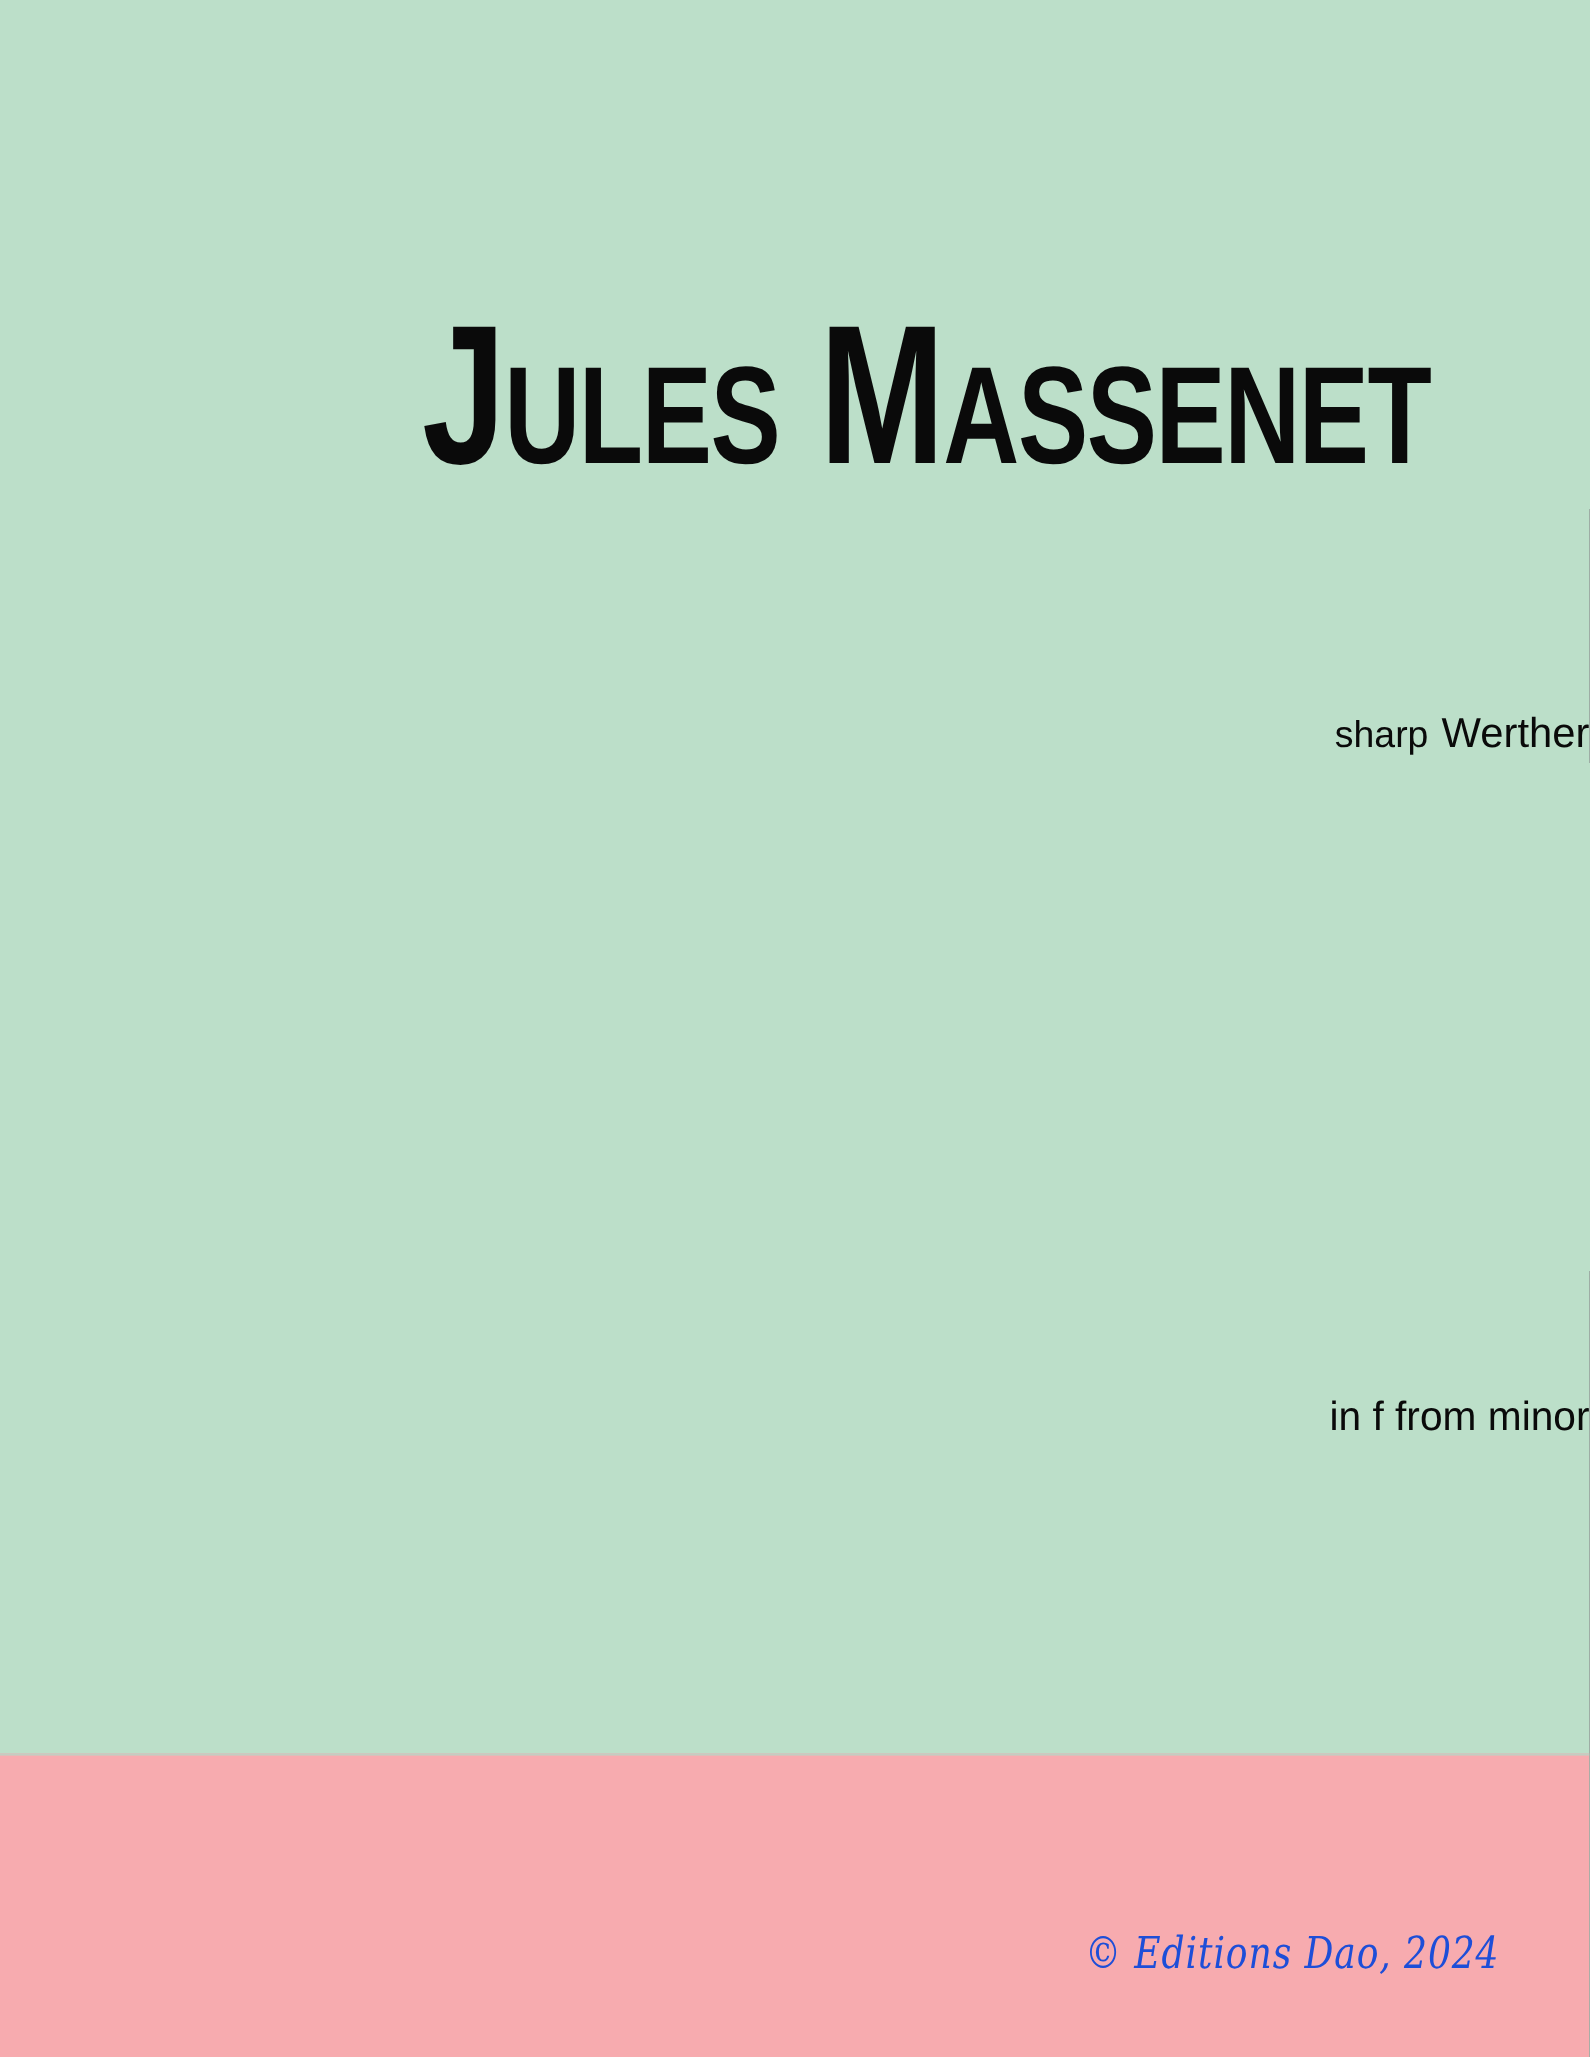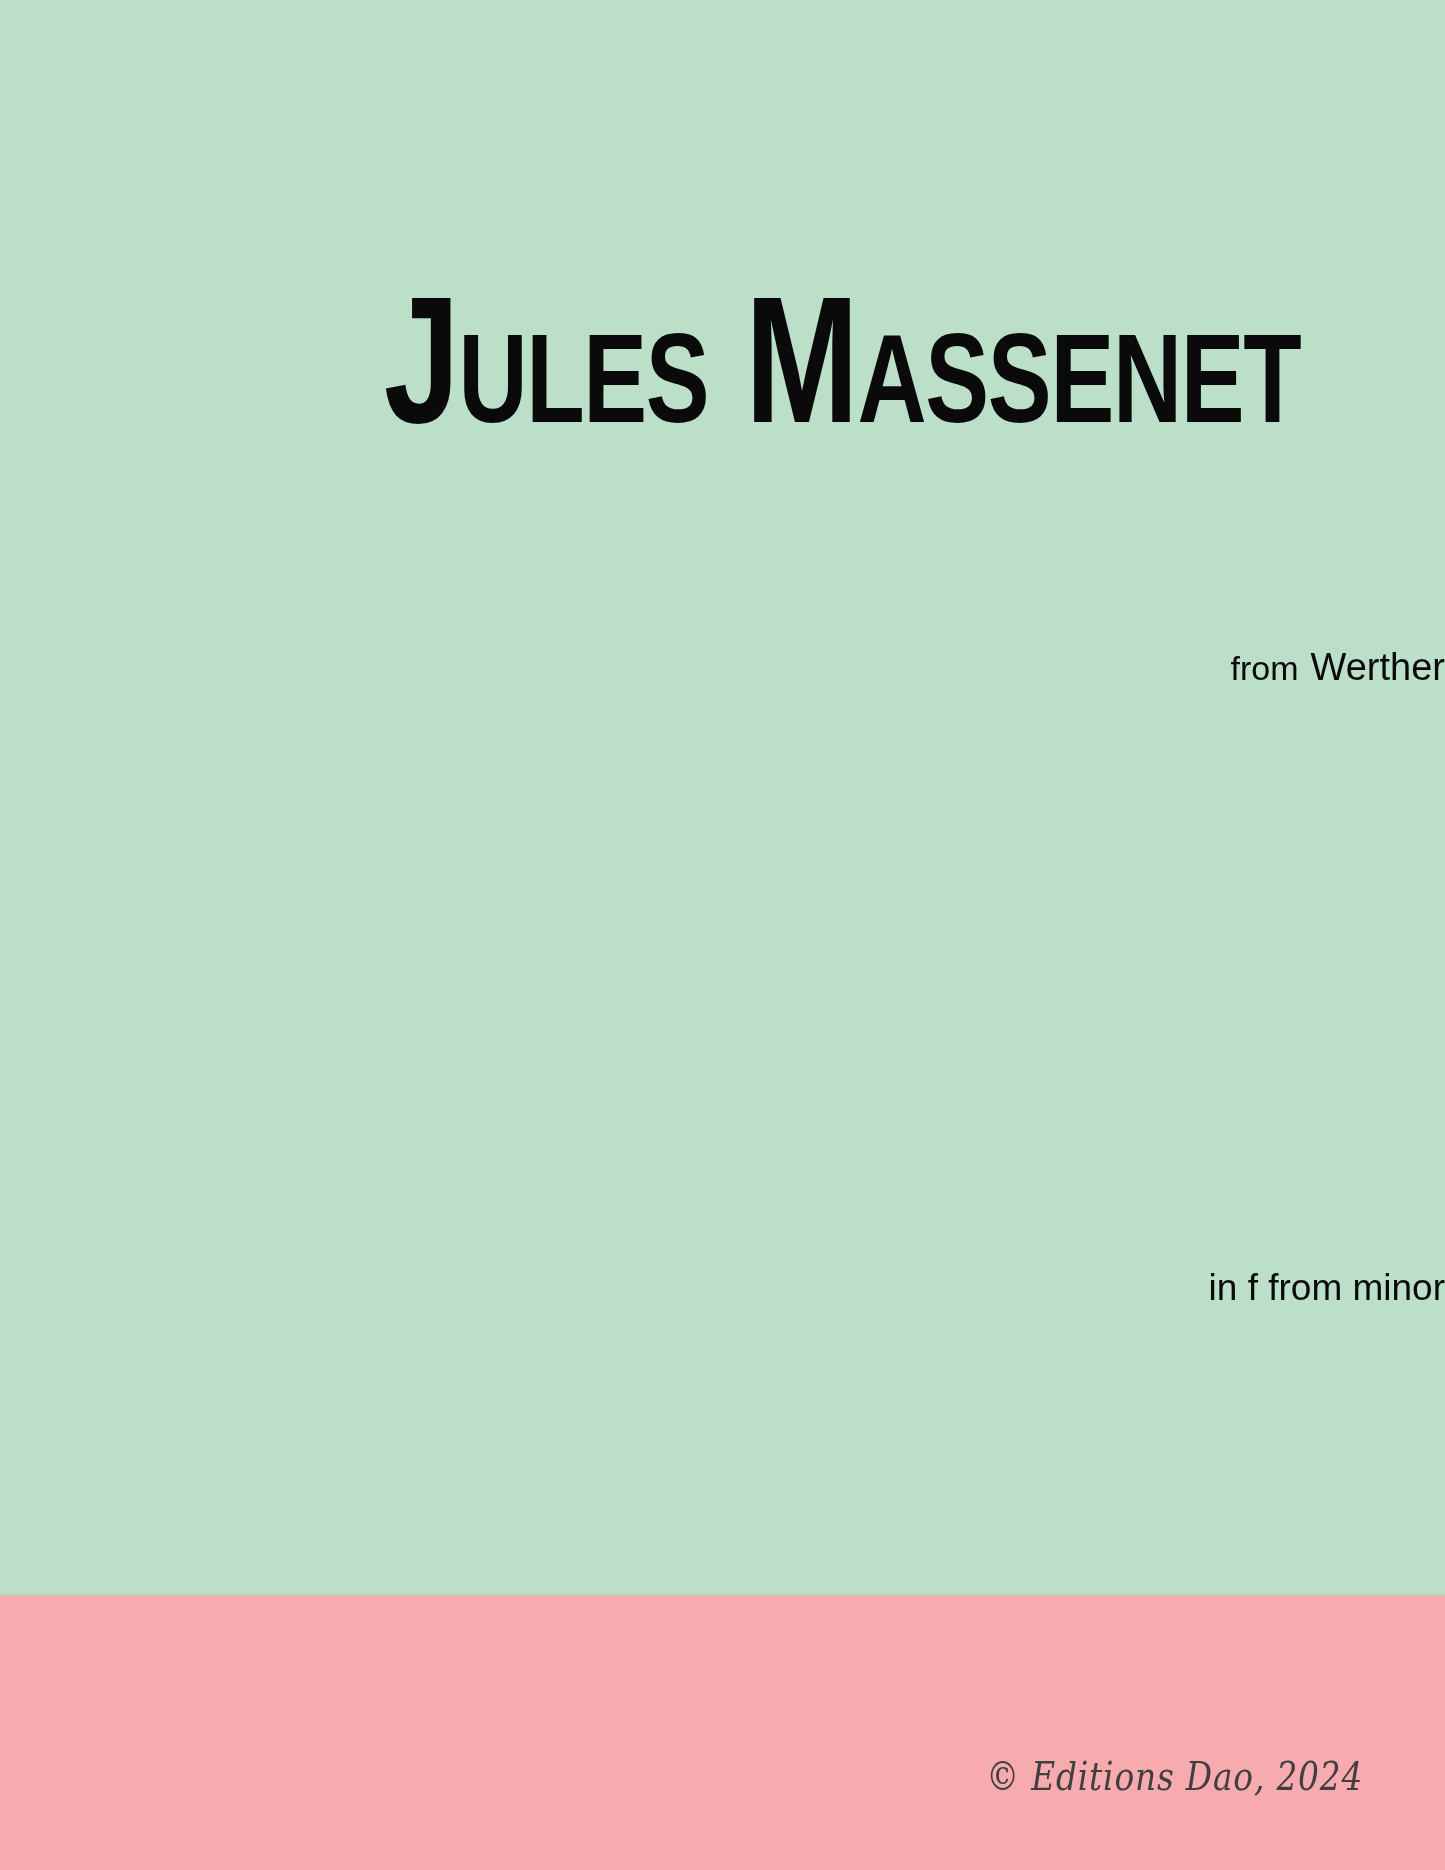--- a/index.html
+++ b/index.html
@@ -81,42 +81,42 @@
     background: var(--band, #f7abaf);
     border-top: 2px solid var(--band_edge, #c3cdc2);
   }
   
   .copyright {
     top: 1756px;
     font-family: "DejaVu Serif", serif;
     font-style: italic;
     font-size: 40px;
     font-weight: 400;
-    color: #404040;
+    color: #1d4ed8;
     letter-spacing: 1px;
   }
   .copyright .squeeze {
     display: inline-block;
     transform: scaleX(0.82);
     transform-origin: 50% 50%;
     position: relative;
     left: -41px;
   }
 </style>
 </head>
 <body>
 
 <div class="page">
 
   <div class="line composer">
     <span class="squeeze">Jules Massenet</span>
   </div>
 
   <div class="line origin">
-    <span class="from-label">from</span><span class="work">Werther</span>
+    <span class="from-label">sharp</span><span class="work">Werther</span>
   </div>
 
 
 
   <div class="line key-line">in f from minor</div>
 
   <div class="footer-band"></div>
 
   <div class="line copyright">
     <span class="squeeze">© Editions Dao, 2024</span>

